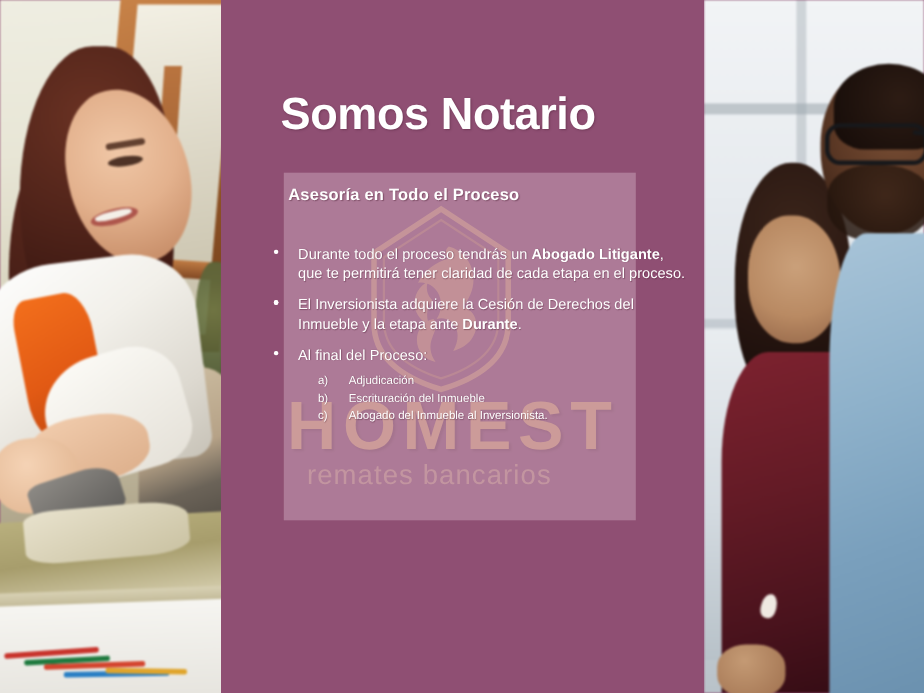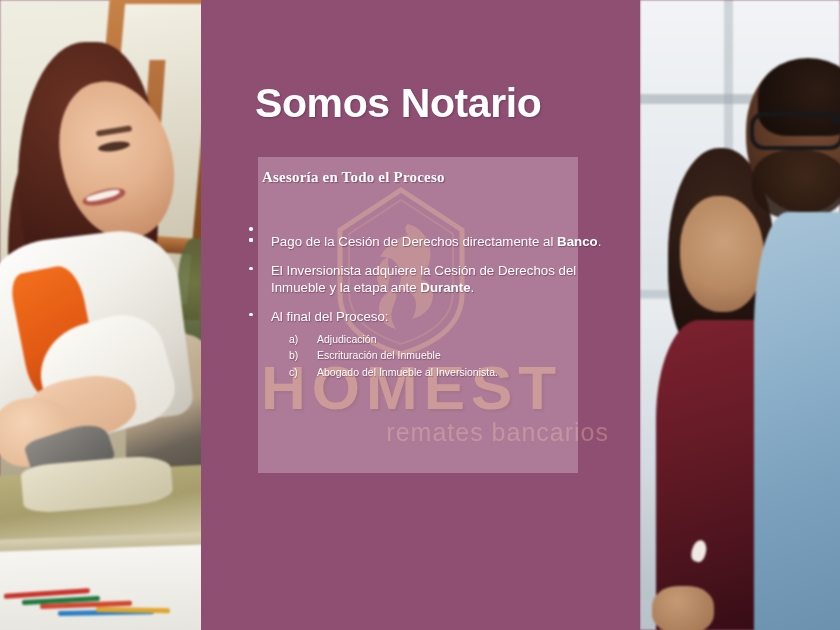--- a/index.html
+++ b/index.html
@@ -111,29 +111,29 @@
     font-size:41px;font-weight:bold;color:#ffffff;letter-spacing:-0.4px;line-height:1;
     text-shadow:1px 1px 2px rgba(60,20,40,.35);}
 
   
   .wm{position:absolute;left:0;top:0;width:439px;height:630px;pointer-events:none;}
   .wm-crest{position:absolute;left:133px;top:186px;width:134px;height:172px;opacity:.55;}
   .wm-word{position:absolute;left:60px;top:352px;width:340px;
     font-size:62px;font-weight:bold;letter-spacing:6px;color:#cf9279;opacity:.72;
     text-shadow:2px 2px 2px rgba(90,40,55,.30);}
   .wm-sub{position:absolute;left:78px;top:418px;width:330px;
-    font-size:25px;letter-spacing:1px;color:#d8a893;opacity:.45;text-align:right;}
+    font-size:25px;letter-spacing:1px;color:#d8a893;opacity:.45;}
 
   
   .box{position:absolute;left:57px;top:157px;width:320px;height:316px;
     background:rgba(236,214,228,.32);}
 
   .box-title{position:absolute;left:57px;top:169px;width:310px;
     font-size:15px;font-weight:bold;color:#ffffff;letter-spacing:.2px;
-    text-shadow:1px 1px 1px rgba(70,25,45,.4);padding-left:4px;font-family:Liberation Serif, serif;}
+    text-shadow:1px 1px 1px rgba(70,25,45,.4);padding-left:4px;}
 
   .bullets{position:absolute;left:42px;top:222px;width:380px;}
   .bullet{position:relative;padding-left:28px;margin-bottom:11px;
     font-size:13.3px;line-height:1.32;color:#ffffff;
     text-shadow:0.6px 0.6px 1px rgba(70,25,45,.45);}
   .bullet .dot{position:absolute;left:6px;top:5px;width:3.6px;height:3.6px;border-radius:50%;background:#ffffff;}
   .bullet b{font-weight:bold;}
 
   .sublist{margin:6px 0 0 0;padding:0;list-style:none;}
   .subitem{position:relative;font-size:10.5px;line-height:1.55;color:#ffffff;
@@ -201,23 +201,23 @@
       <div class="wm-sub">remates bancarios</div>
     </div>
 
     <div class="title">Somos Notario</div>
 
     <div class="box"></div>
 
     <div class="box-title">Asesoría en Todo  el Proceso</div>
 
     <div class="bullets" id="bullet-list">
+        <div class="bullet"><span class="dot"></span><span><span>Durante todo el proceso tendrás un </span><b>Abogado Litigante</b><span>, que te permitirá tener claridad de cada etapa en el proceso.</span></span></div>
         <div class="bullet"><span class="dot"></span></div>
         <div class="bullet"><span class="dot"></span></div>
-        <div class="bullet"><span class="dot"></span><span><span>Pago de la Cesión de Derechos directamente al </span><b>Banco</b><span>.</span></span></div>
         <div class="bullet"><span class="dot"></span><span><span>El Inversionista adquiere la Cesión de Derechos del Inmueble y la etapa ante </span><b>Durante</b><span>.</span></span></div>
         <div class="bullet"><span class="dot"></span><span><span>Al final del Proceso:</span></span><ul class="sublist">
             <li class="subitem"><span class="lbl">a)</span><span>Adjudicación</span></li>
             <li class="subitem"><span class="lbl">b)</span><span>Escrituración  del Inmueble</span></li>
             <li class="subitem"><span class="lbl">c)</span><span>Abogado del Inmueble al Inversionista.</span></li>
           </ul></div>
       </div>
 
   </div>
 

